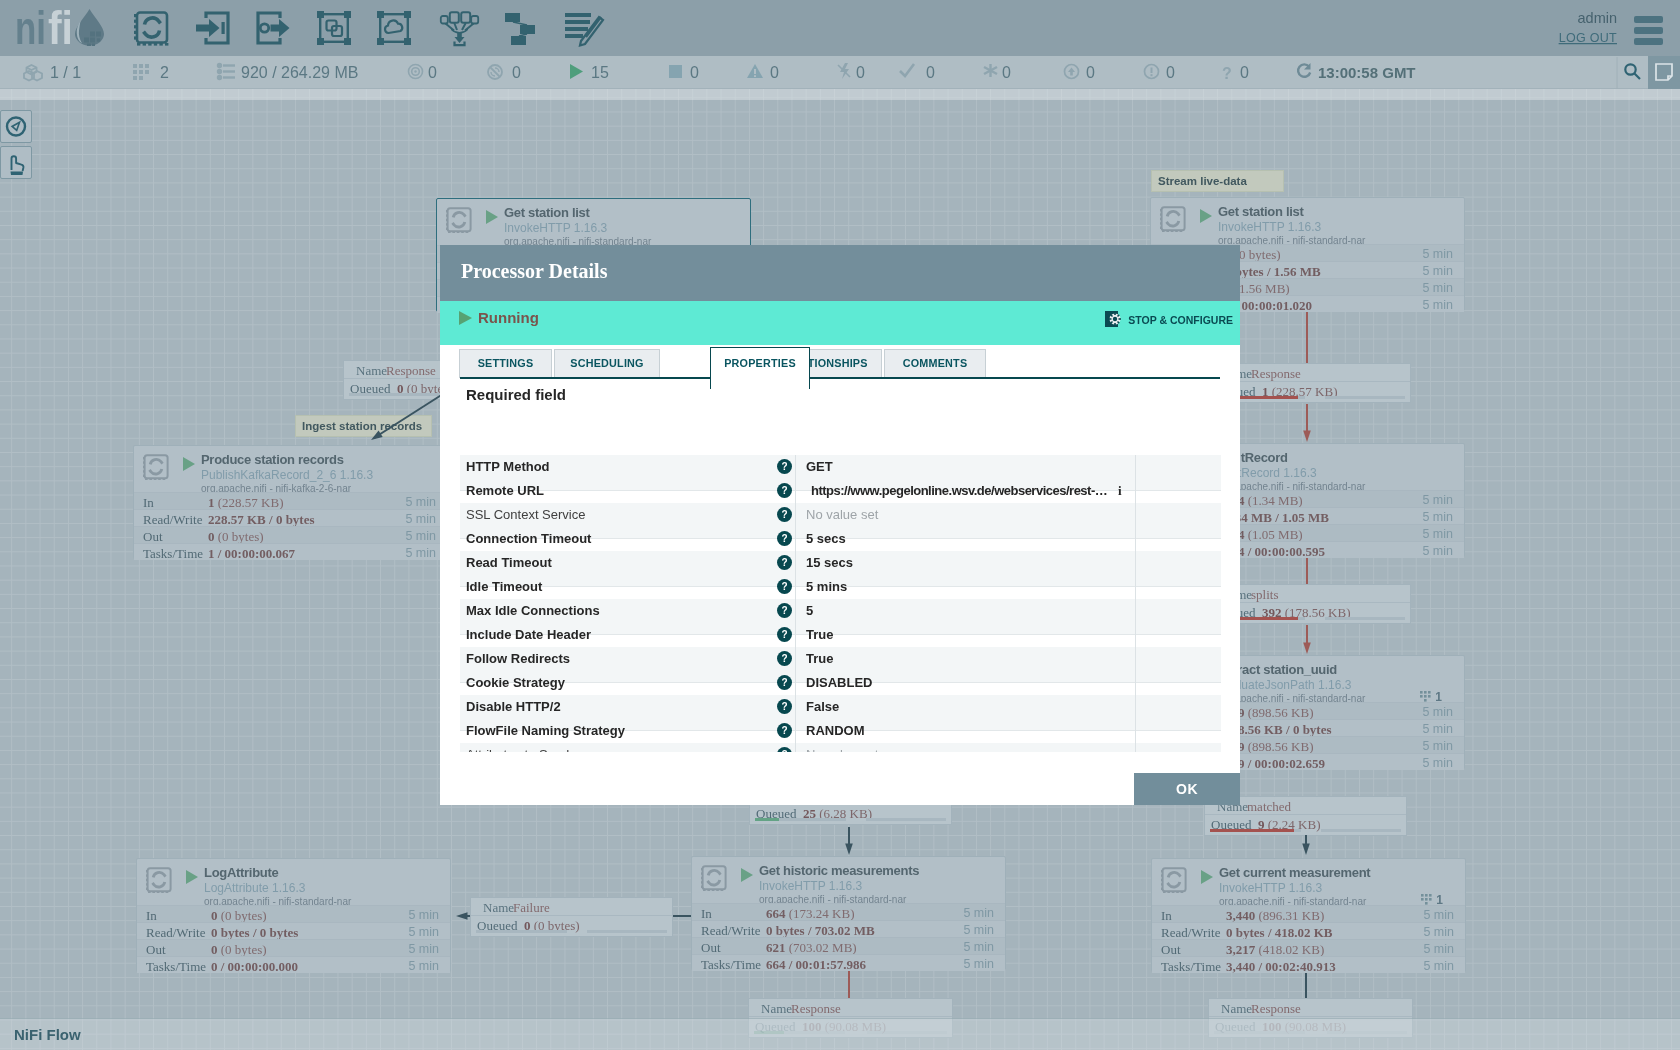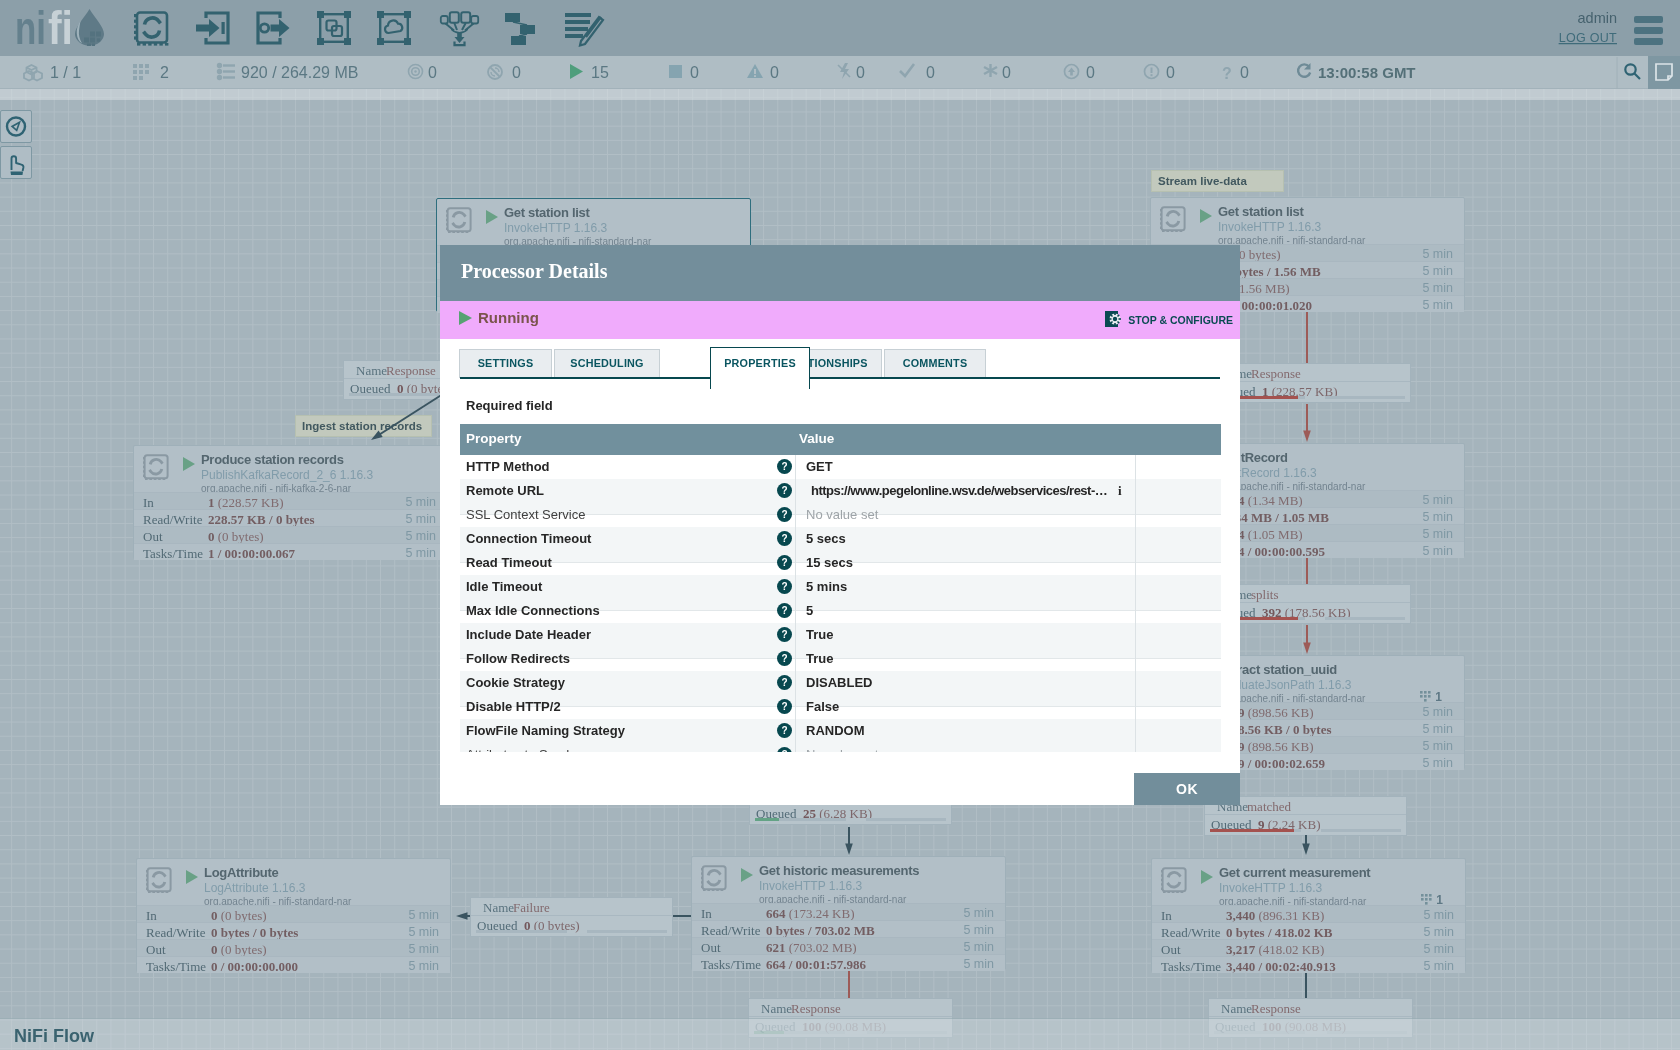--- a/index.html
+++ b/index.html
@@ -39,34 +39,34 @@
 .qr2 .v b{color:#74585C;}
 .qbar{position:absolute;bottom:3px;height:3px;background:#A8B7C0;}
 .fadeq .qr2,.fadeq .qbar{opacity:0.3;}
 .qbl{left:5px;width:91px;}
 .qbr{right:5px;width:80px;}
 .qfill{position:absolute;left:0;top:0;height:3px;}
 
 .nlab{position:absolute;background:#C2C9BD;border:1px solid #B6C0B0;font-size:11.5px;font-weight:bold;color:#41585F;padding:3.5px 0 0 6px;white-space:nowrap;}
 
 #bottombar{position:absolute;left:0;top:1018px;width:1680px;height:32px;background:rgba(226,233,236,0.28);border-top:1px solid rgba(125,150,160,0.45);}
-#bcrumb{position:absolute;left:14px;top:1026px;font-size:18px;font-weight:bold;color:#3A626F;}
+#bcrumb{position:absolute;left:14px;top:1026px;font-size:15px;font-weight:bold;color:#3A626F;}
 
 #modal{position:absolute;left:440px;top:245px;width:800px;height:560px;background:#FFFFFF;z-index:50;}
 #mhead{position:absolute;left:0;top:0;width:100%;height:56px;background:#738E9B;}
 #mtitle{position:absolute;left:21px;top:15px;font-family:"Liberation Serif",serif;font-size:20px;font-weight:bold;color:#FFFFFF;}
-#mstatus{position:absolute;left:0;top:56px;width:100%;height:38px;background:#f0abfc;}
+#mstatus{position:absolute;left:0;top:56px;width:100%;height:44px;background:#5eead4;}
 .runtri{position:absolute;left:19px;top:10px;width:0;height:0;border-left:13px solid #57A273;border-top:7px solid transparent;border-bottom:7px solid transparent;}
 #runtxt{position:absolute;left:38px;top:8px;font-size:15px;font-weight:bold;color:#7A544C;}
 #stopcfg{position:absolute;right:7px;top:9.5px;font-size:10.5px;font-weight:bold;color:#0A4A52;}
 
 .tab{position:absolute;top:104px;height:29px;background:#E9EDF0;border:1px solid #C7D0D5;color:#0A5560;font-size:10.8px;font-weight:bold;text-align:center;line-height:27px;letter-spacing:.2px;}
 .tab.act{top:102px;height:42px;background:#FFFFFF;border:1px solid #07484F;border-bottom:none;z-index:3;line-height:31px;}
 #tabline{position:absolute;left:20px;top:132px;width:760px;height:2px;background:#07484F;}
-#reqf{position:absolute;left:26px;top:153px;font-size:13px;font-weight:bold;color:#262626;}
+#reqf{position:absolute;left:26px;top:141px;font-size:15px;font-weight:bold;color:#262626;}
 
 #ptable{position:absolute;left:20px;top:179px;width:761px;height:328px;overflow:hidden;}
 #pthead{position:absolute;left:0;top:0;width:100%;height:31px;background:#71909D;color:#fff;font-weight:bold;font-size:13.5px;}
 .prow{position:absolute;left:0;width:100%;height:36px;border-bottom:1px solid #E2E7E9;font-size:13px;color:#262626;}
 .prow:nth-of-type(odd){background:#F3F6F7;}
 .pname{position:absolute;left:6px;top:4px;font-weight:bold;}
 .pname.nr{font-weight:normal;color:#404040;}
 .qm{position:absolute;left:317px;top:4px;width:15px;height:15px;border-radius:50%;background:#07484F;color:#fff;font-size:10px;font-weight:bold;text-align:center;line-height:15px;}
 .pval{position:absolute;left:346px;top:4px;font-weight:bold;white-space:nowrap;}
 .pval.gray{font-weight:normal;color:#9EA4A8;}
@@ -864,24 +864,20 @@
         </svg> STOP &amp; CONFIGURE</div>
   </div>
   <div class="tab" style="left:19px;width:93px;">SETTINGS</div>
   <div class="tab" style="left:114px;width:106px;">SCHEDULING</div>
   <div class="tab act" style="left:222px;width:100px;margin-left:48px;">PROPERTIES</div>
   <div class="tab" style="left:324px;width:118px;">RELATIONSHIPS</div>
   <div class="tab" style="left:444px;width:102px;">COMMENTS</div>
   <div id="tabline"></div>
   <div id="reqf">Required field</div>
   <div id="ptable">
-    <div id="pthead">
-        <span style="position:absolute;left:6px;top:7px;">Property</span>
-        <span style="position:absolute;left:339px;top:7px;">Value</span>
-      </div>
     <div class="prow" style="top:31px;">
         <span class="pname">HTTP Method</span>
         <span class="qm">?</span>
         <span class="pval">GET</span>
         <div class="vline1"></div>
         <div class="vline2"></div>
       </div>
     <div class="prow" style="top:55px;">
         <span class="pname">Remote URL</span>
         <span class="qm">?</span>

